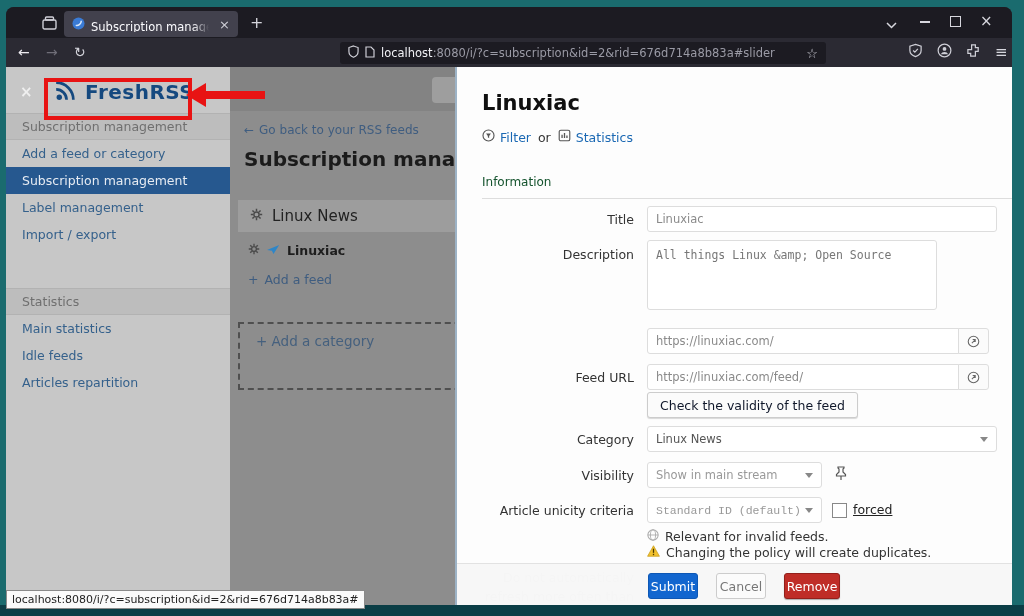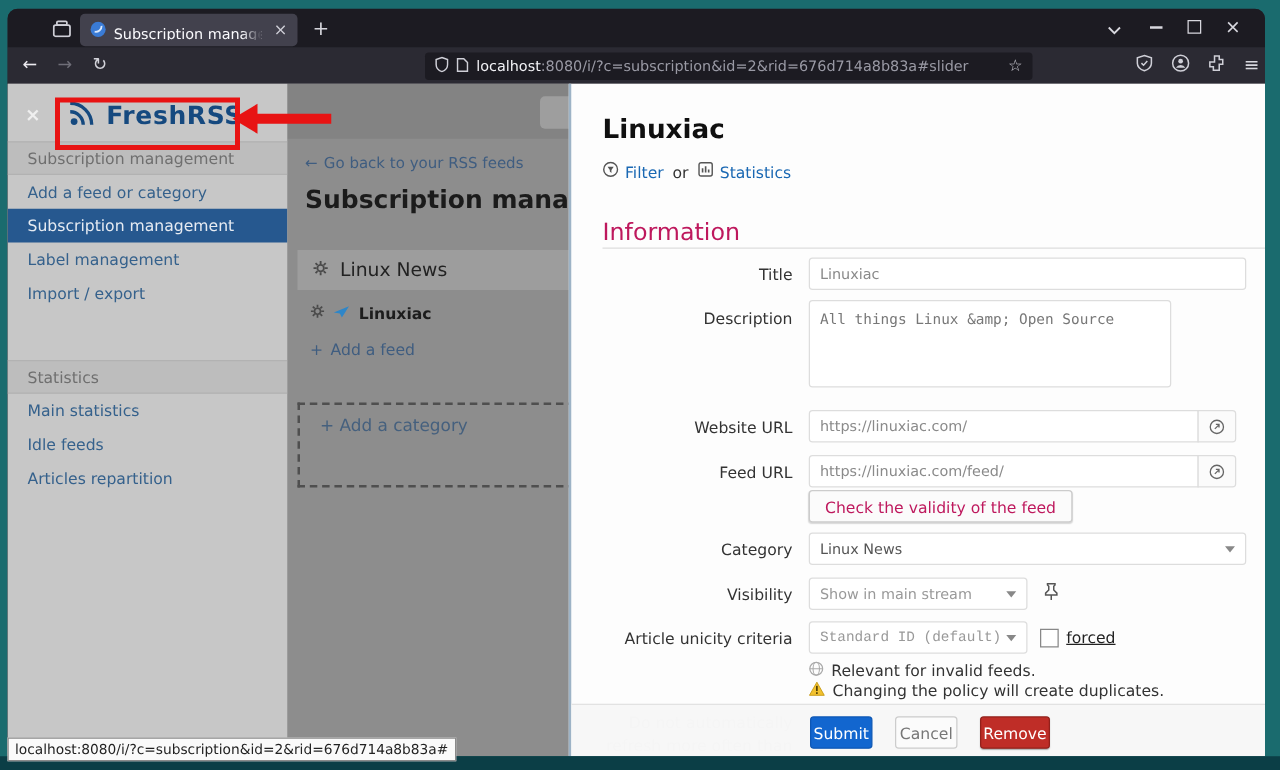--- a/index.html
+++ b/index.html
@@ -62,31 +62,31 @@
   .addcat-box{position:absolute;top:255px;left:8px;width:262px;height:68px;border:2px dashed #4f4f4f;
     box-sizing:border-box;padding:9px 0 0 16px;font-size:13.5px;color:#45607e;}
 
   
   .panel{position:absolute;left:449px;top:0;right:0;height:100%;background:#fdfdfd;
     border-left:2px solid #9db3c6;box-sizing:border-box;overflow:hidden;}
   .p-title{position:absolute;left:25px;top:24px;font-size:21px;font-weight:bold;color:#101010;}
   .p-sub{position:absolute;left:25px;top:62px;display:flex;align-items:center;gap:5px;font-size:12.5px;}
   .p-link{color:#1a68b3;}
   .p-or{color:#333;margin:0 2px;text-align:center;}
-  .p-section{position:absolute;left:25px;top:108px;font-size:19px;color:#be185d;}
+  .p-section{position:absolute;left:25px;top:108px;font-size:12px;color:#14532d;}
   .p-rule{position:absolute;left:25px;right:0;top:131px;border-bottom:1px solid #ddd;}
   .fld-label{position:absolute;left:0;width:177px;text-align:right;font-size:12.5px;color:#333;}
   .inp{position:absolute;left:190px;height:26px;border:1px solid #ddd;border-radius:3px;background:#fff;
     box-sizing:border-box;font-size:11.5px;color:#8a8a8a;padding:0 8px;font-family:inherit;}
   .txt{padding:6px 8px;font-family:"DejaVu Sans Mono","Liberation Mono",monospace;color:#777;
     font-size:11.5px;resize:none;line-height:1.4;}
   .icon-btn{position:absolute;left:501px;width:31px;height:26px;border:1px solid #ddd;background:#fbfbfb;
     border-radius:0 3px 3px 0;box-sizing:border-box;display:flex;align-items:center;justify-content:center;}
   .gray-btn{position:absolute;left:190px;height:26px;background:#fbfbfb;border:1px solid #ccc;border-radius:3px;
-    color:#be185d;font-size:12.5px;padding:0 12px;box-shadow:0 1px 1px rgba(0,0,0,.15);
+    color:#0f172a;font-size:12.5px;padding:0 12px;box-shadow:0 1px 1px rgba(0,0,0,.15);
     display:flex;align-items:center;font-family:inherit;text-align:center;}
   .sel{position:absolute;left:190px;height:26px;border:1px solid #ddd;border-radius:3px;background:#fff;
     box-sizing:border-box;font-size:11.5px;display:flex;align-items:center;justify-content:space-between;
     padding:0 8px;}
   .sel-chev{width:0;height:0;border-left:4px solid transparent;border-right:4px solid transparent;
     border-top:5px solid #888;}
   .sel-dark{color:#555;} .sel-light{color:#999;}
   .checkbox{position:absolute;left:375px;width:13px;height:13px;border:1px solid #888;background:#fff;}
   .forced{position:absolute;left:396px;font-size:12.5px;color:#222;text-decoration:underline;}
   .note{position:absolute;left:190px;display:flex;align-items:center;gap:6px;font-size:12.5px;color:#333;}
@@ -295,21 +295,20 @@
         </div>
         <div class="p-section">Information</div>
         <div class="p-rule"></div>
 
         <label class="fld-label" style="top:145px;">Title</label>
         <input class="inp" style="top: 139px; width: 350px;" value="Linuxiac">
 
         <label class="fld-label" style="top:180px;">Description</label>
         <textarea class="inp txt" style="top: 173px; width: 290px; height: 70px;">All things Linux &amp;amp; Open Source</textarea>
 
-        <label class="fld-label" style="top:267px;">Website URL</label>
         <input class="inp" style="top: 261px; width: 312px; border-radius: 3px 0px 0px 3px;" value="https://linuxiac.com/">
         <span class="icon-btn" style="top:261px;">
           <svg width="13" height="13" viewBox="0 0 16 16">
               <circle cx="8" cy="8" r="6.5" fill="none" stroke="#666" stroke-width="1.3"></circle>
               <path d="M6 10l4-4M7 5.6h3.1V8.7" fill="none" stroke="#666" stroke-width="1.3"></path>
             </svg>
         </span>
 
         <label class="fld-label" style="top:303px;">Feed URL</label>
         <input class="inp" style="top: 297px; width: 312px; border-radius: 3px 0px 0px 3px;" value="https://linuxiac.com/feed/">

